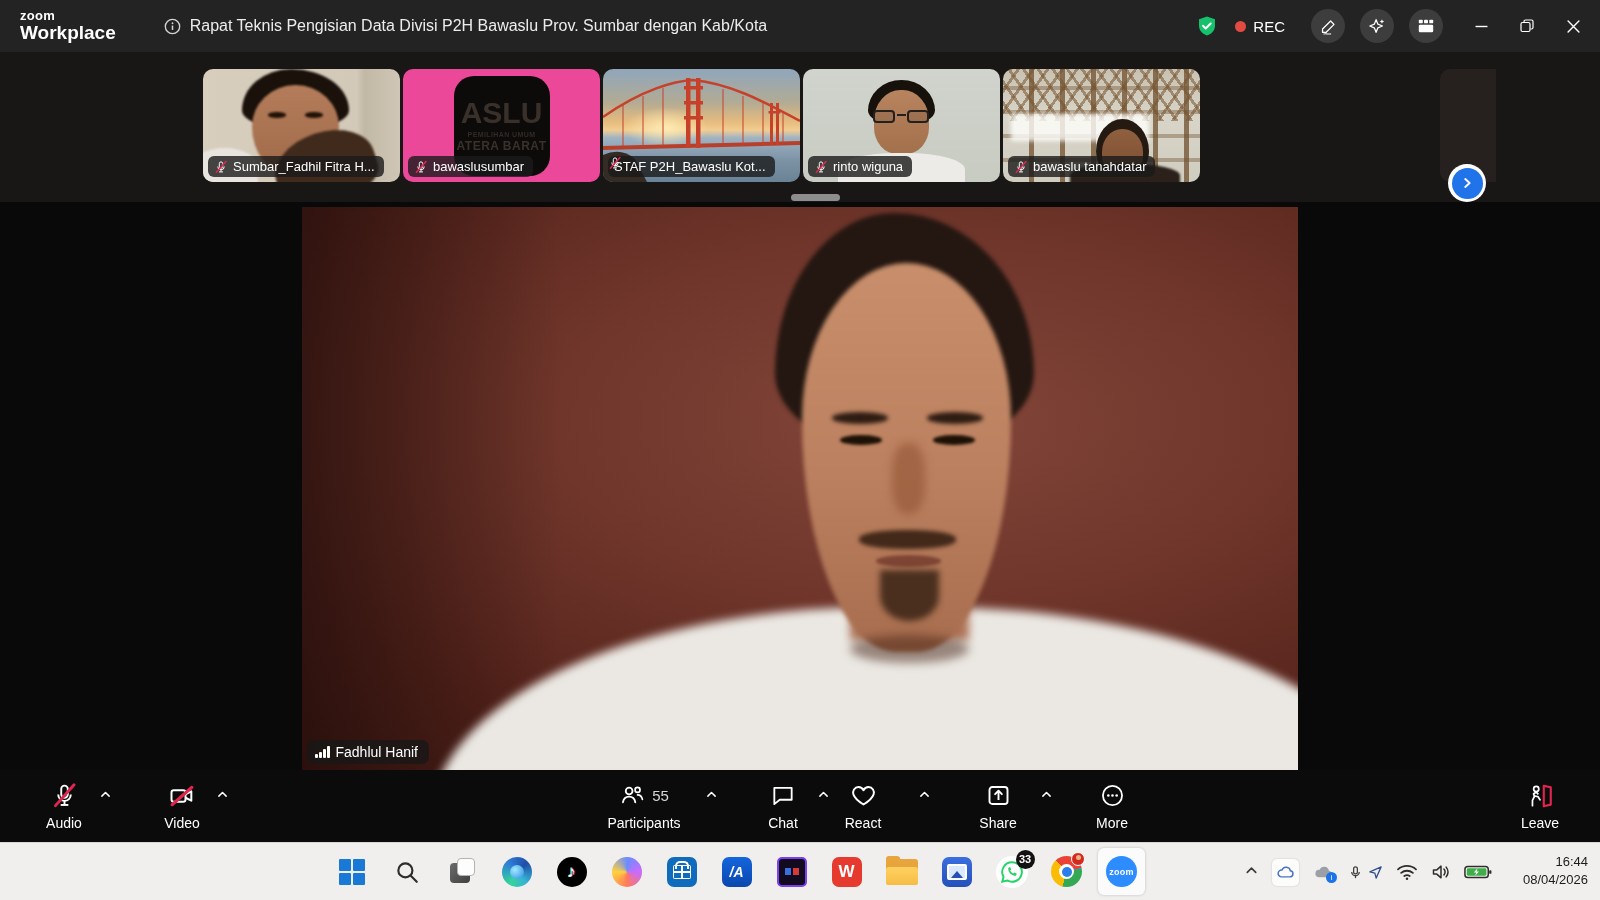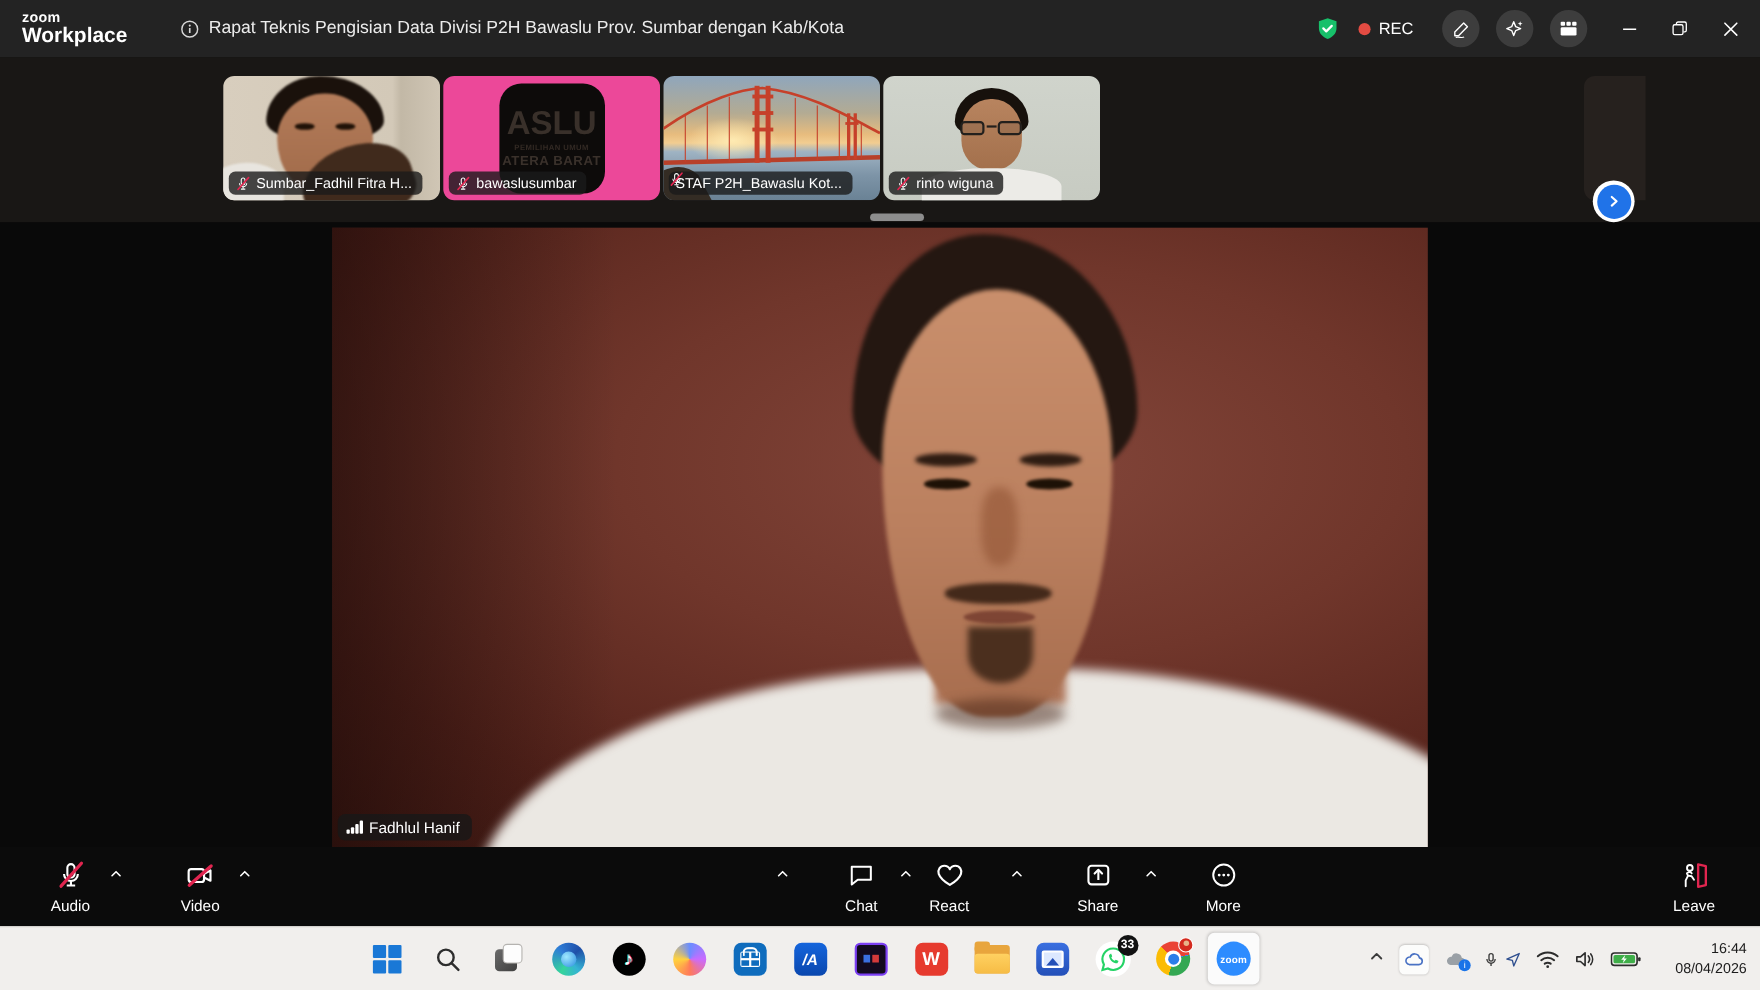--- a/index.html
+++ b/index.html
@@ -334,20 +334,33 @@
         <div class="bridge-g"></div>
         <div class="shirt"></div>
         <div class="nametag">
           <svg width="14" height="14">
               <use href="#micmute"></use>
             </svg>
           <span>rinto wiguna</span>
         </div>
       </div>
 
+      <div class="tile t-tanah">
+        <div class="lattice"></div>
+        <div class="glow"></div>
+        <div class="head"></div>
+          <div class="face"></div>
+          <div class="body"></div>
+        <div class="nametag">
+          <svg width="14" height="14">
+              <use href="#micmute"></use>
+            </svg>
+          <span>bawaslu tanahdatar</span>
+        </div>
+      </div>
 
     </div>
 
     <div class="partial-tile"></div>
     <div class="next-btn">
       <span class="inner">
         <svg width="14" height="14" viewBox="0 0 16 16">
             <path d="M6 3.5 11 8l-5 4.5" fill="none" stroke="#fff" stroke-width="2.2" stroke-linecap="round" stroke-linejoin="round"></path>
           </svg>
       </span>
@@ -410,20 +423,32 @@
           </svg>
       </span>
       <span class="lbl">Video</span>
     </div>
     <span class="tchev" style="left:212px">
         <svg width="13" height="13">
           <use href="#caret"></use>
         </svg>
       </span>
 
+    <div class="tbtn" style="left:586px;width:116px">
+      <span class="icon-row">
+        <svg width="27" height="27" viewBox="0 0 24 24">
+            <circle cx="9" cy="8" r="3" fill="none" stroke="#fff" stroke-width="1.6"></circle>
+            <path d="M3.5 18c.6-3.2 2.8-5 5.5-5s4.9 1.8 5.5 5" fill="none" stroke="#fff" stroke-width="1.6" stroke-linecap="round"></path>
+            <circle cx="16.5" cy="7" r="2.2" fill="none" stroke="#fff" stroke-width="1.5"></circle>
+            <path d="M16.5 11.5c2.3 0 3.8 1.5 4.3 4" fill="none" stroke="#fff" stroke-width="1.5" stroke-linecap="round"></path>
+          </svg>
+        <span class="count">55</span>
+      </span>
+      <span class="lbl">Participants</span>
+    </div>
     <span class="tchev" style="left:701px">
         <svg width="13" height="13">
           <use href="#caret"></use>
         </svg>
       </span>
 
     <div class="tbtn" style="left:751px;width:64px">
       <span class="icon-row">
         <svg width="26" height="26" viewBox="0 0 24 24">
             <path d="M4 5.5h16v11H9l-5 4z" fill="none" stroke="#fff" stroke-width="1.7" stroke-linejoin="round" transform="translate(0,-1)"></path>

